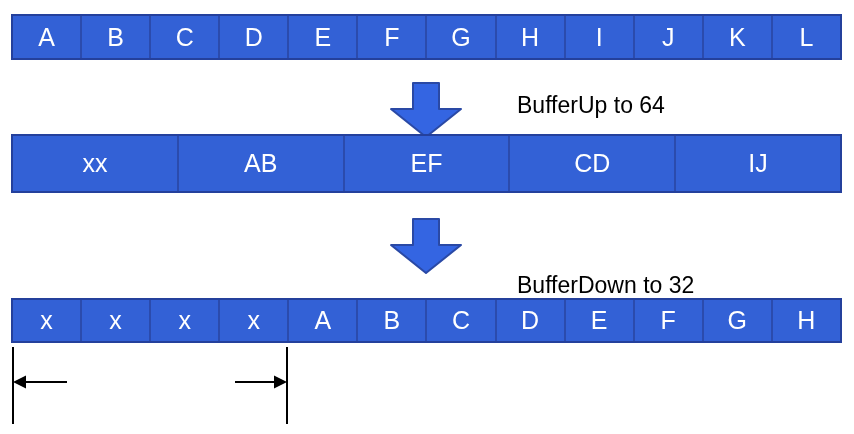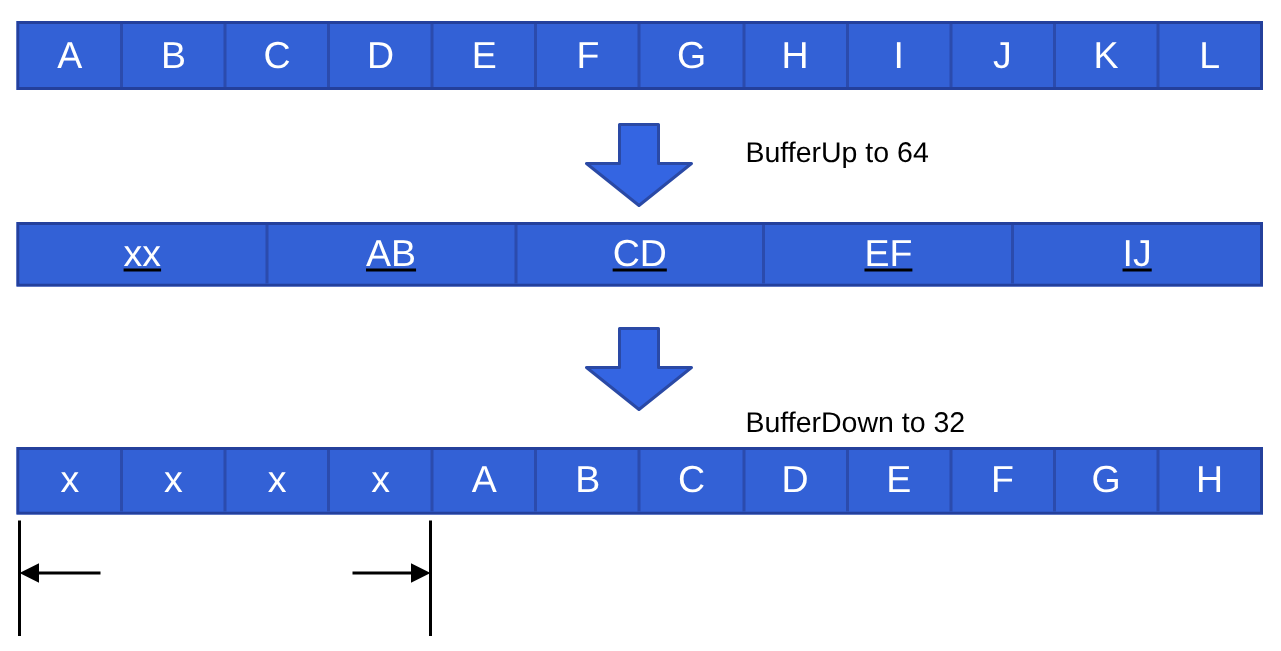--- a/index.html
+++ b/index.html
@@ -21,21 +21,21 @@
   }
   .buffer-row{
     position:absolute;
     left:11px;
     width:831px;
     display:flex;
     border:2px solid var(--row-border);
     background:var(--cell-fill);
   }
   .row-1{top:14px;height:46px;}
-  .row-2{top:148px;height:43px;text-decoration:underline;}
+  .row-2{top:134px;height:59px;}
   .row-3{top:298px;height:45px;}
   .cell{
     flex:1 1 0;
     display:flex;
     align-items:center;
     justify-content:center;
     background:var(--cell-fill);
     color:#ffffff;
     font-size:25px;
     border-left:2px solid var(--cell-border);
@@ -50,23 +50,23 @@
   .arrow-1{top:82px;}
   .arrow-2{top:218px;}
   .block-arrow polygon{
     fill:var(--arrow-fill);
     stroke:var(--arrow-border);
     stroke-width:2;
     stroke-linejoin:round;
   }
   .step-label{
     position:absolute;
-    left:497px;
+    left:517px;
     color:var(--ink);
-    font-size:19px;
+    font-size:23px;
     white-space:nowrap;
   }
   .label-1{top:92px;}
   .label-2{top:229px;margin-top:43px;}
   .latency-svg{
     position:absolute;
     left:0;top:340px;
     width:310px;height:94px;
   }
   .latency-svg line{
@@ -107,22 +107,22 @@
     </div>
 
   <svg class="block-arrow arrow-1" viewBox="0 0 72 56">
     <polygon points="23,1 49,1 49,27 71,27 36,55 1,27 23,27"></polygon>
   </svg>
   <div class="step-label label-1">BufferUp to 64</div>
 
   <div class="buffer-row row-2">
       <div class="cell">xx</div>
       <div class="cell">AB</div>
+      <div class="cell">EF</div>
       <div class="cell">CD</div>
-      <div class="cell">EF</div>
       <div class="cell">IJ</div>
     </div>
 
   <svg class="block-arrow arrow-2" viewBox="0 0 72 56">
     <polygon points="23,1 49,1 49,27 71,27 36,55 1,27 23,27"></polygon>
   </svg>
   <div class="step-label label-2">BufferDown to 32</div>
 
   <div class="buffer-row row-3">
       <div class="cell">x</div>

